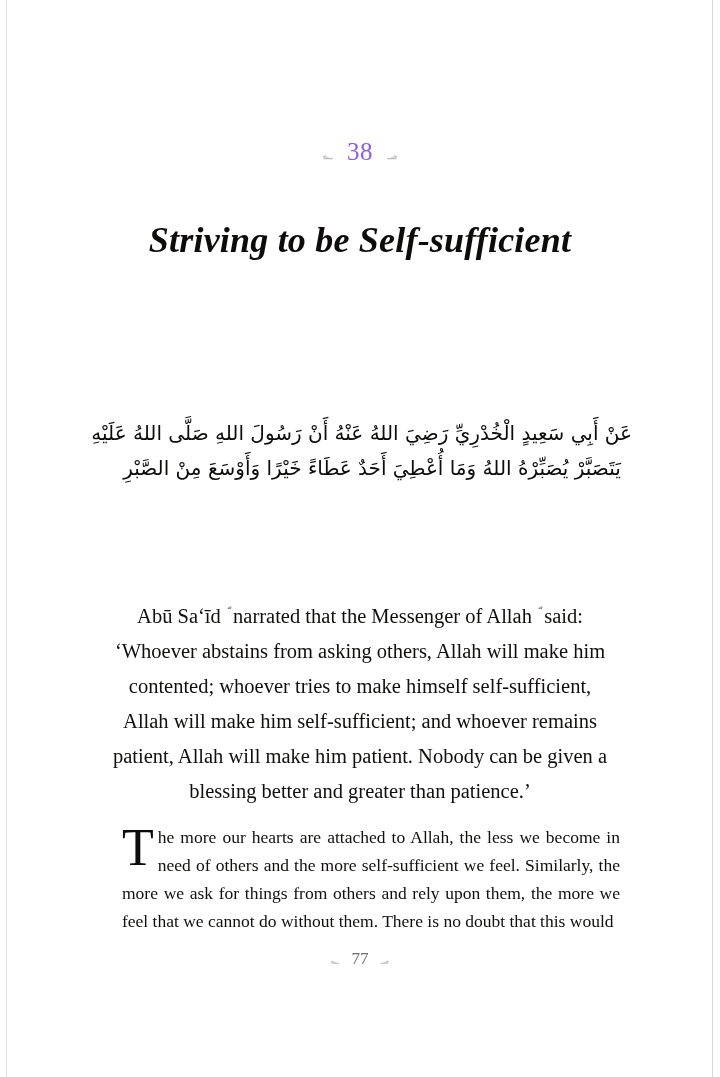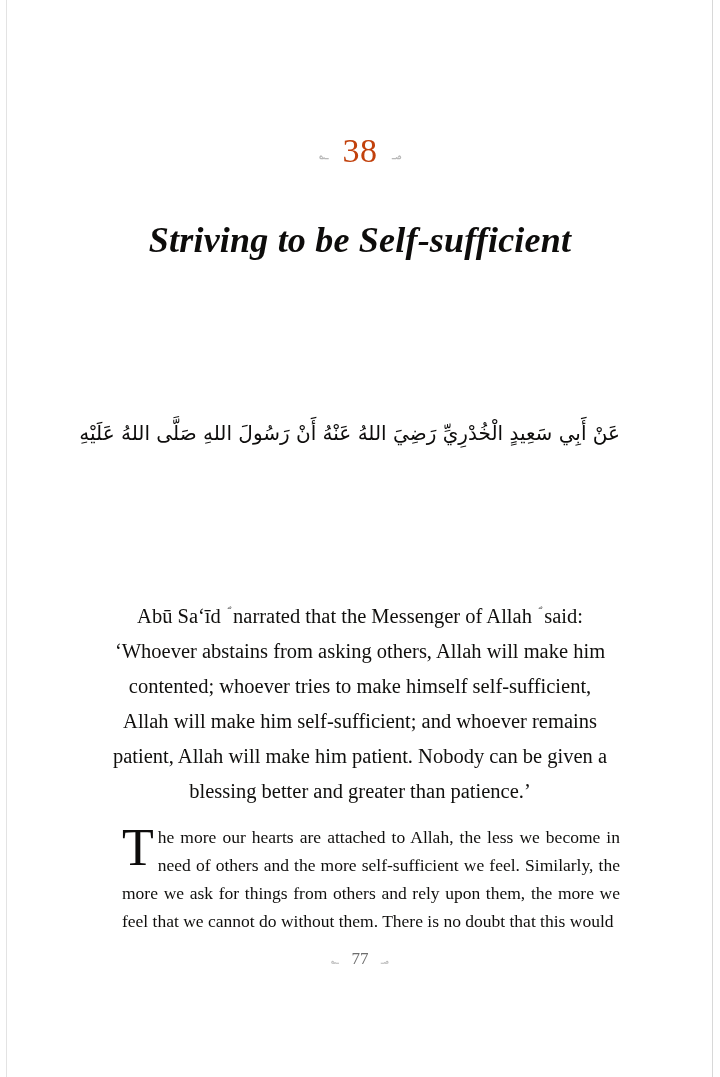--- a/index.html
+++ b/index.html
@@ -56,22 +56,22 @@
     height: 34px;
   }
   .flourish {
     color: #b9b9b9;
     font-size: 17px;
     line-height: 1;
     display: inline-block;
   }
   .flourish.left  { transform: scaleX(-1); }
   .chapter-number {
-    font-size: 34px;
-    color: #c2410c;
+    font-size: 25px;
+    color: #8b5cf6;
     letter-spacing: 0.5px;
     line-height: 1;
     font-family: "Liberation Serif", "DejaVu Serif", serif;
   }
 
   
   .chapter-title {
     position: absolute;
     top: 196px;
     left: -10px;
@@ -82,21 +82,21 @@
     line-height: 1.15;
     color: #0d0c0b;
     font-family: "Liberation Serif", "DejaVu Serif", serif;
     letter-spacing: 0.2px;
   }
 
   
   .arabic-block {
     position: absolute;
     top: 416px;
-    left: 0;
+    left: 12px;
     width: 520px;
     direction: rtl;
     text-align: center;
     font-family: "DejaVu Sans", sans-serif;
     font-size: 20px;
     line-height: 35px;
     color: #0d0c0b;
   }
   .arabic-line { white-space: nowrap; }
 
@@ -173,20 +173,21 @@
     <div class="chapter-number-row">
       <span class="flourish left">؃</span>
       <span class="chapter-number">38</span>
       <span class="flourish right">؃</span>
     </div>
 
     <h1 class="chapter-title">Striving to be Self-sufficient</h1>
 
     <div class="arabic-block">
       <div class="arabic-line">عَنْ أَبِي سَعِيدٍ الْخُدْرِيِّ رَضِيَ اللهُ عَنْهُ أَنْ رَسُولَ اللهِ صَلَّى اللهُ عَلَيْهِ</div>
+      <div class="arabic-line">يَتَصَبَّرْ يُصَبِّرْهُ اللهُ وَمَا أُعْطِيَ أَحَدٌ عَطَاءً خَيْرًا وَأَوْسَعَ مِنْ الصَّبْرِ</div>
     </div>
 
     <div class="translation">
       <span>Abū Saʻīd</span>
       <span class="honorific">ؐ</span>
       <span>narrated that the Messenger of Allah</span>
       <span class="honorific">ؐ</span>
       <span>said: ‘Whoever abstains from asking others, Allah will make him contented; whoever tries to make himself self-sufficient, Allah will make him self-sufficient; and whoever remains patient, Allah will make him patient. Nobody can be given a blessing better and greater than patience.’</span>
     </div>
 

